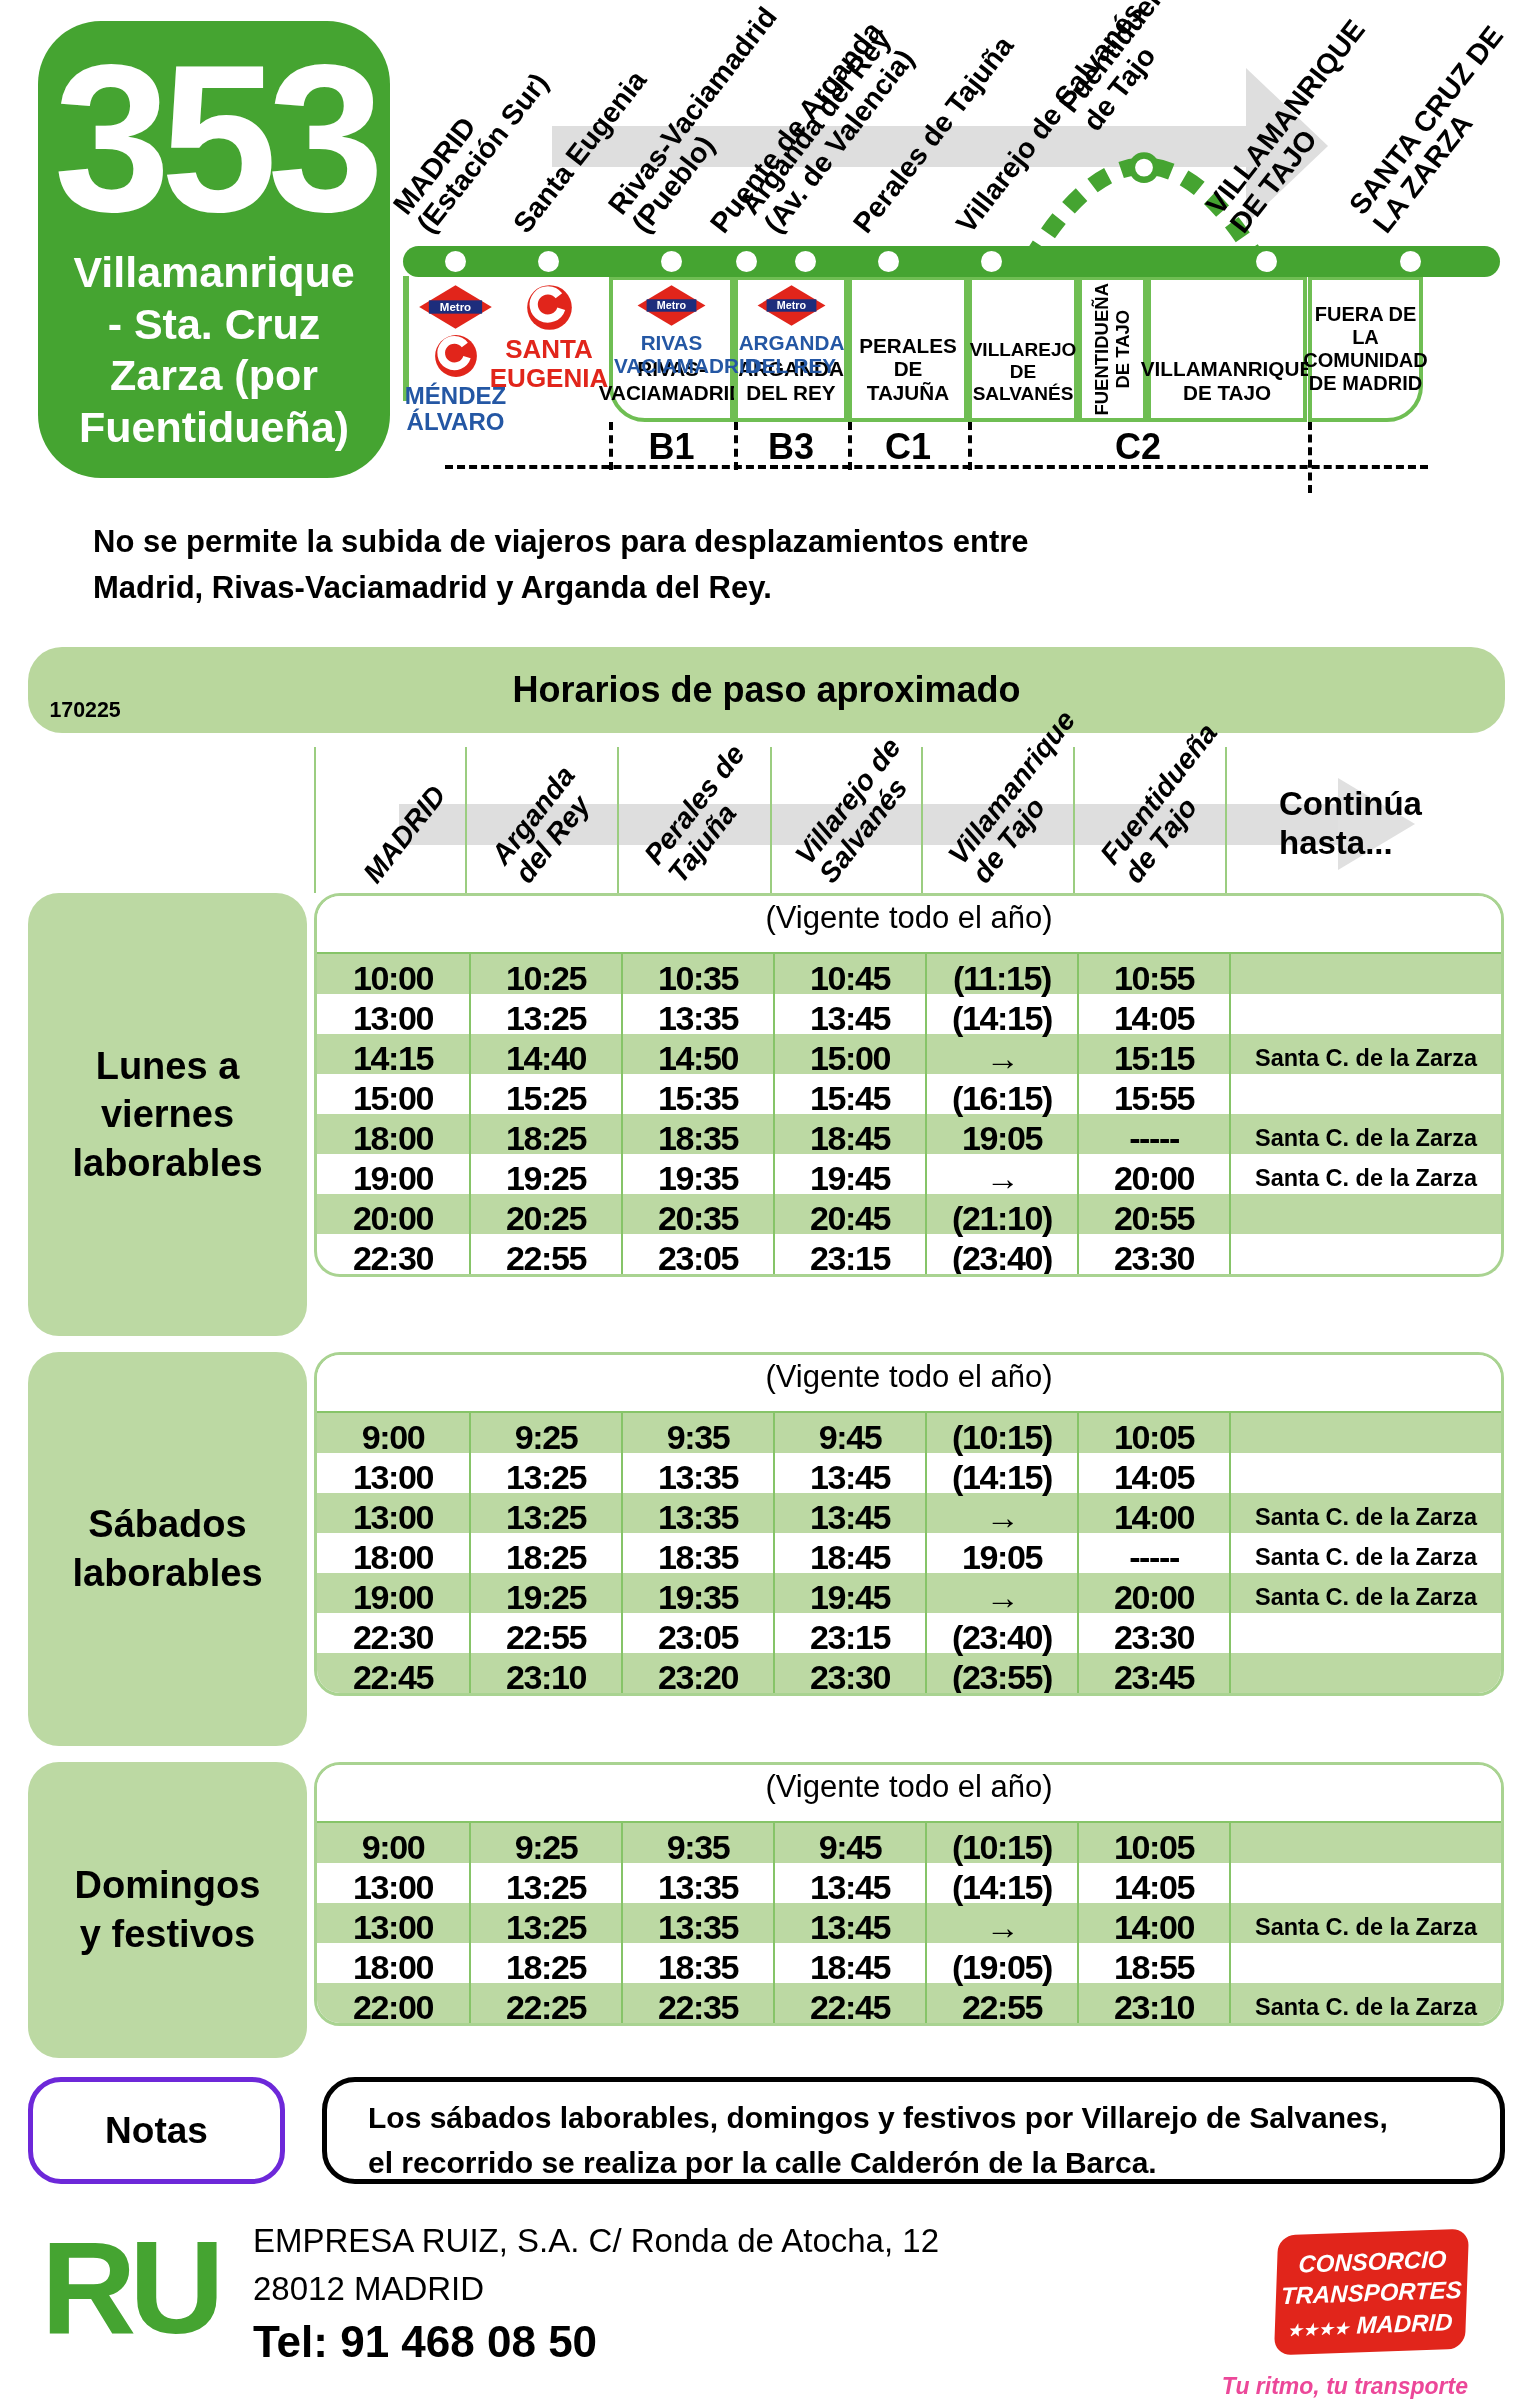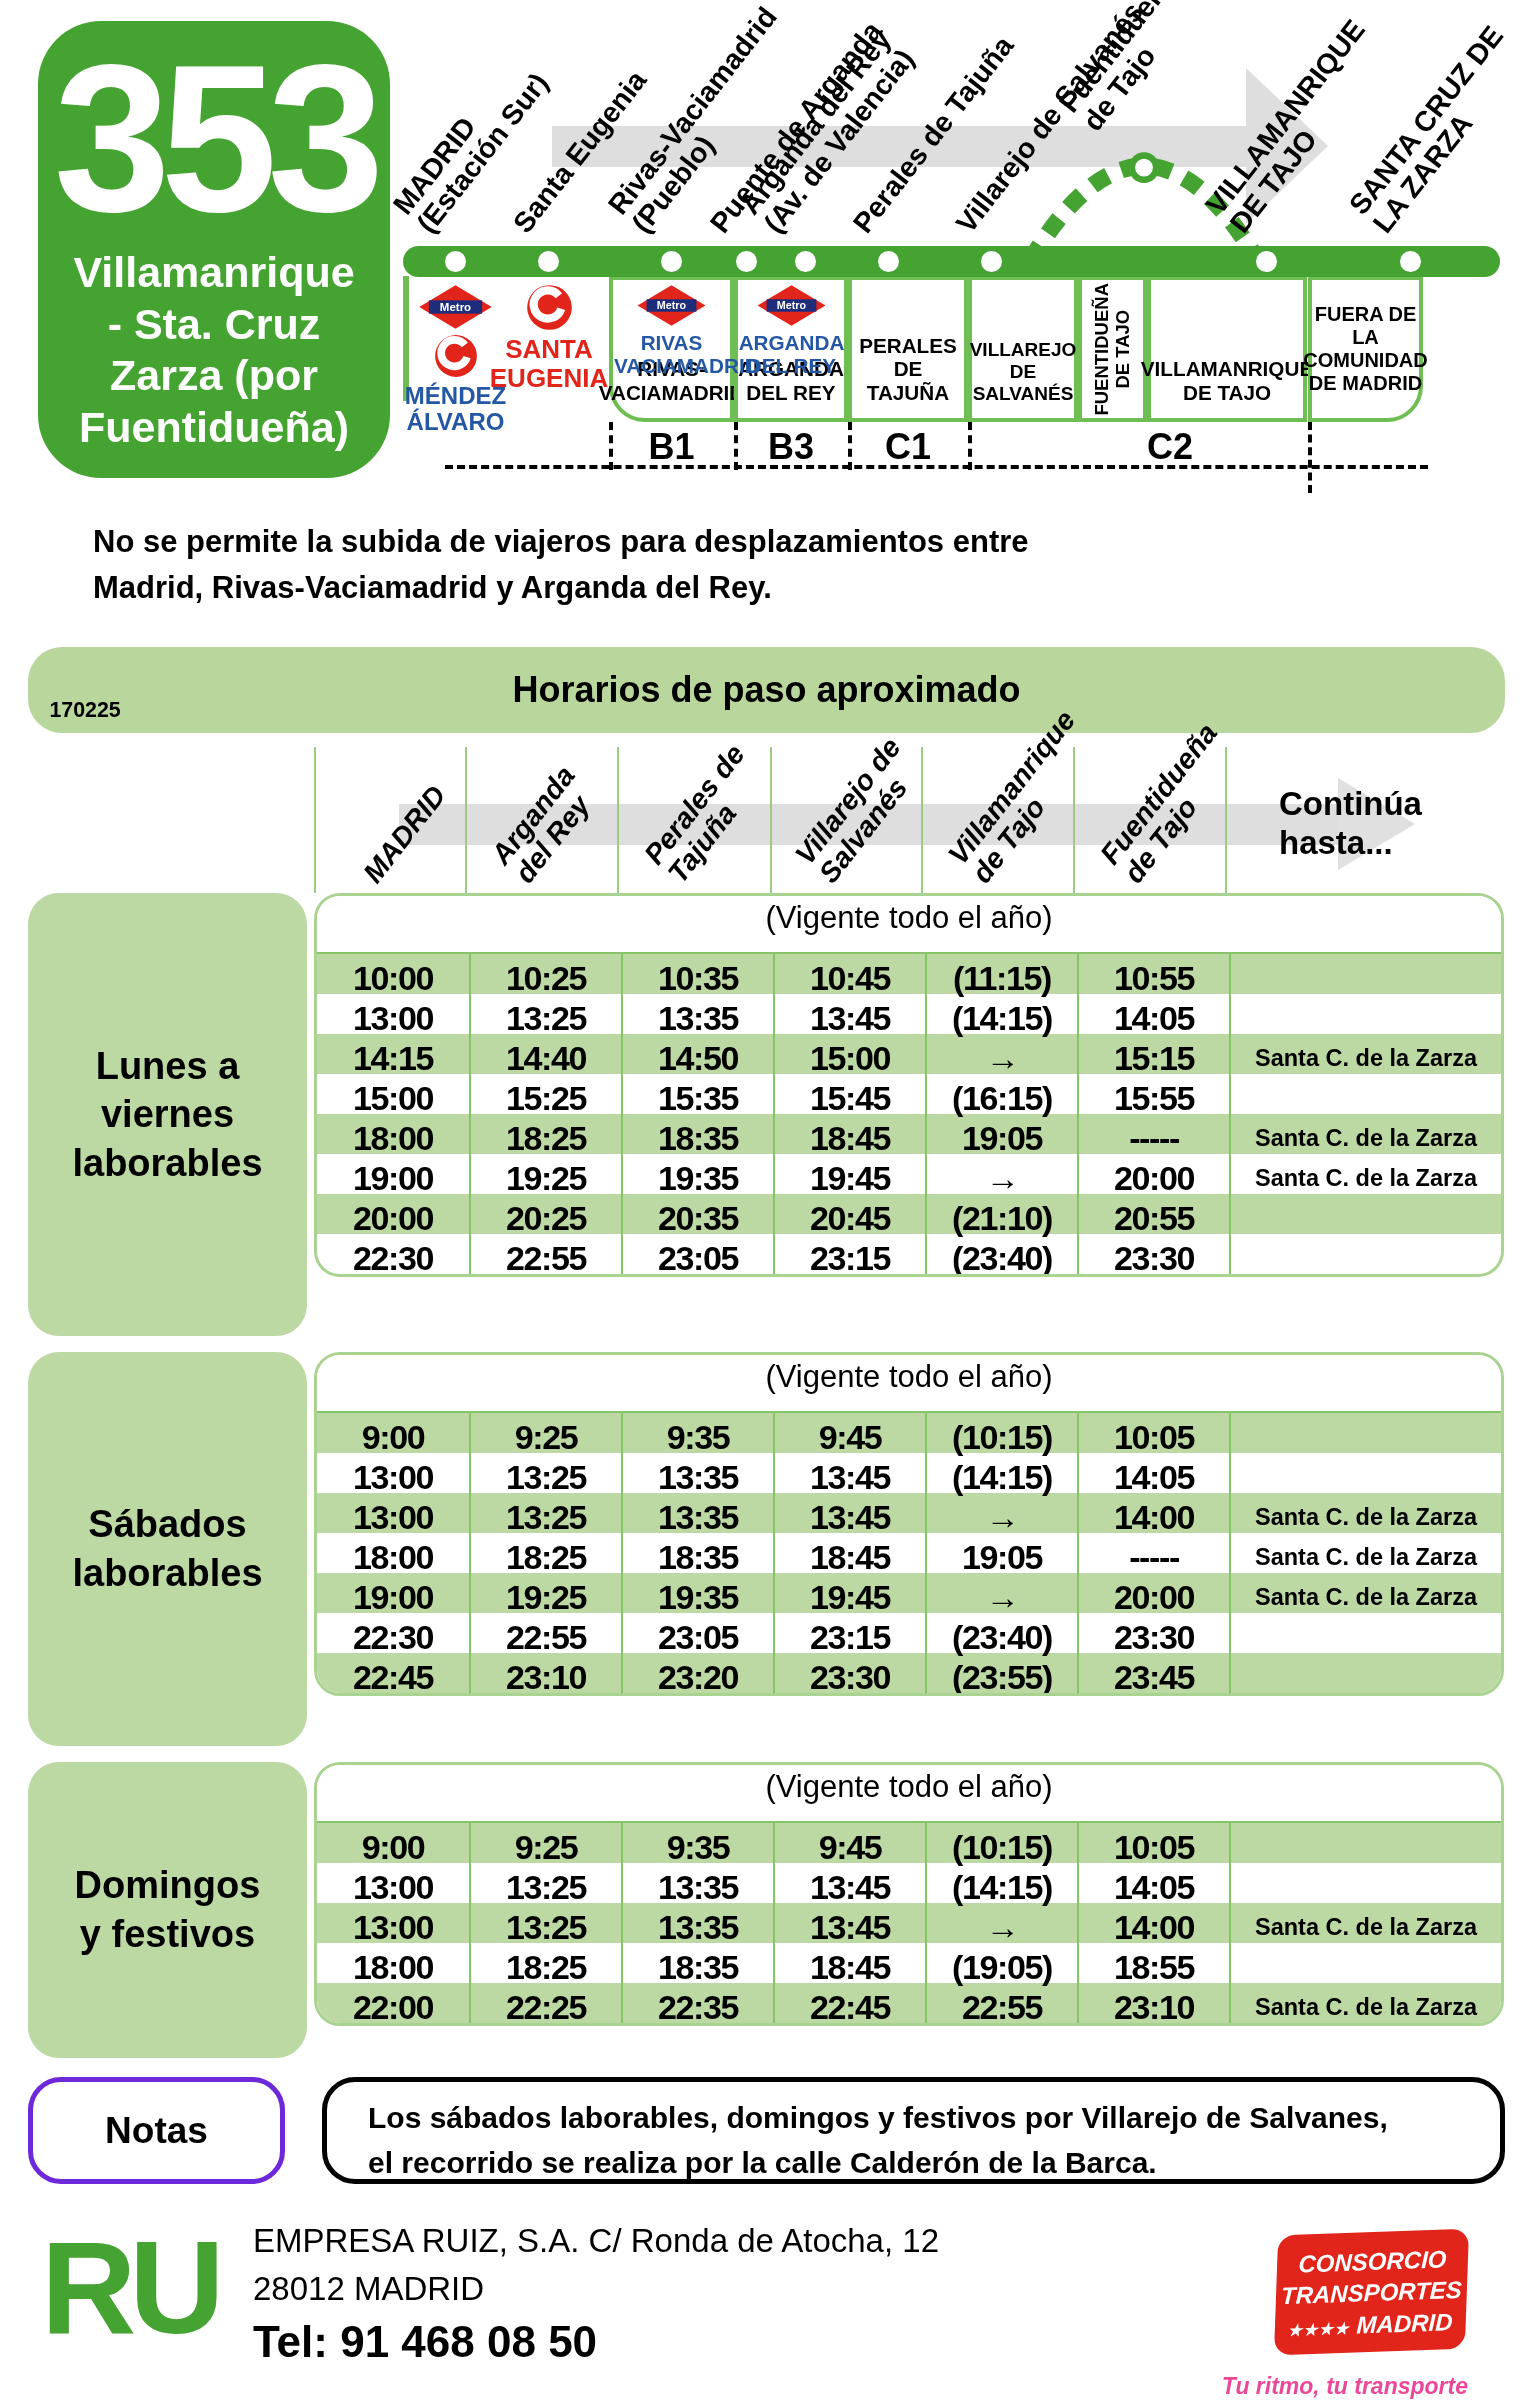--- a/index.html
+++ b/index.html
@@ -199,21 +199,21 @@
       <rect x="9" y="13.5" width="44" height="11" fill="#1d2d7c"></rect>
       <text x="31" y="22.5" fill="#fff" font-size="9.5" text-anchor="middle" font-weight="bold">Metro</text>
     </svg>
     <div class="stname-blue stname-sm pre">ARGANDA
 DEL REY</div>
   </div>
 
   <div class="zletter" style="left:609px;width:125px;">B1</div>
   <div class="zletter" style="left:734px;width:114px;">B3</div>
   <div class="zletter" style="left:848px;width:120px;">C1</div>
-  <div class="zletter" style="left:1000px;width:340px;">C2</div>
+  <div class="zletter" style="left:968px;width:340px;">C2</div>
   <div class="dashv" style="left:609px;top:422px;height:48px;"></div>
   <div class="dashv" style="left:734px;top:422px;height:48px;"></div>
   <div class="dashv" style="left:848px;top:422px;height:48px;"></div>
   <div class="dashv" style="left:968px;top:422px;height:48px;"></div>
   <div class="dashv" style="left:1308px;top:422px;height:71px;"></div>
   <div id="dashh"></div>
 
   <div id="notice" class="pre">No se permite la subida de viajeros para desplazamientos entre
 Madrid, Rivas-Vaciamadrid y Arganda del Rey.</div>
 

